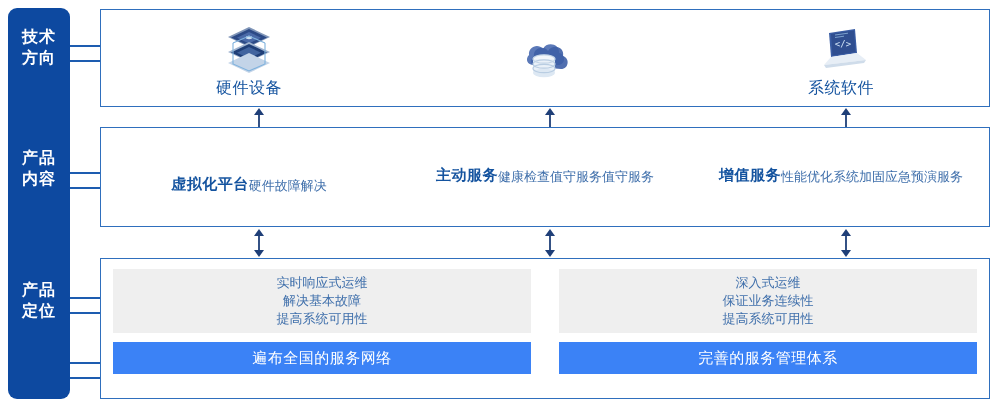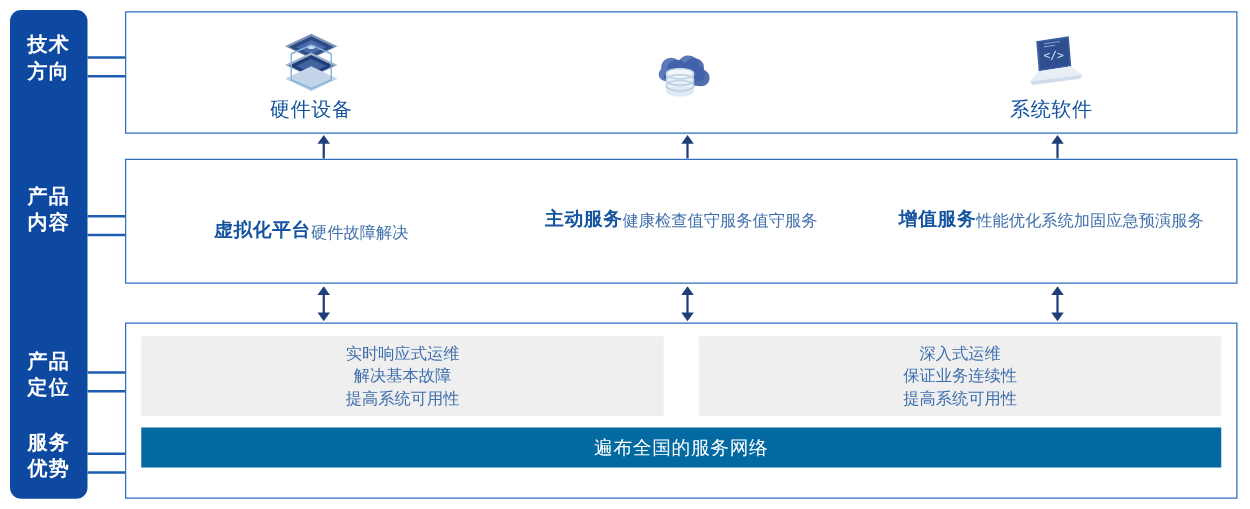--- a/index.html
+++ b/index.html
@@ -141,21 +141,21 @@
     align-items: center;
     justify-content: center;
   }
   .grey-line {
     font-size: 13px;
     color: #3f6fab;
     line-height: 18px;
   }
   .blue-box {
     flex: 1;
-    background: #0369a1;
+    background: #3b82f6;
     height: 32px;
     display: flex;
     align-items: center;
     justify-content: center;
     color: #ffffff;
     font-size: 15px;
     letter-spacing: 0.5px;
   }
 
   
@@ -166,22 +166,20 @@
 
 <div class="canvas">
 
   <div class="rail"></div>
   <div class="rail-label l1">技术
 方向</div>
   <div class="rail-label l2">产品
 内容</div>
   <div class="rail-label l3">产品
 定位</div>
-  <div class="rail-label l4">服务
-优势</div>
 
   <div class="conn" style="left:70px; top:45px;  width:31px;"></div>
   <div class="conn" style="left:70px; top:60px;  width:31px;"></div>
 
   <div class="conn" style="left:70px; top:172px; width:31px;"></div>
   <div class="conn" style="left:70px; top:187px; width:31px;"></div>
 
   <div class="conn" style="left:70px; top:297px; width:31px;"></div>
   <div class="conn" style="left:70px; top:312px; width:31px;"></div>
 
@@ -313,18 +311,19 @@
         </div>
         <div class="grey-box">
           <div class="grey-line">深入式运维</div>
           <div class="grey-line">保证业务连续性</div>
           <div class="grey-line">提高系统可用性</div>
         </div>
       </div>
 
       <div class="blue-row">
         <div class="blue-box">遍布全国的服务网络</div>
+        <div class="blue-box">完善的服务管理体系</div>
       </div>
 
     </div>
   </div>
 
 </div>
 
 </body></html>

